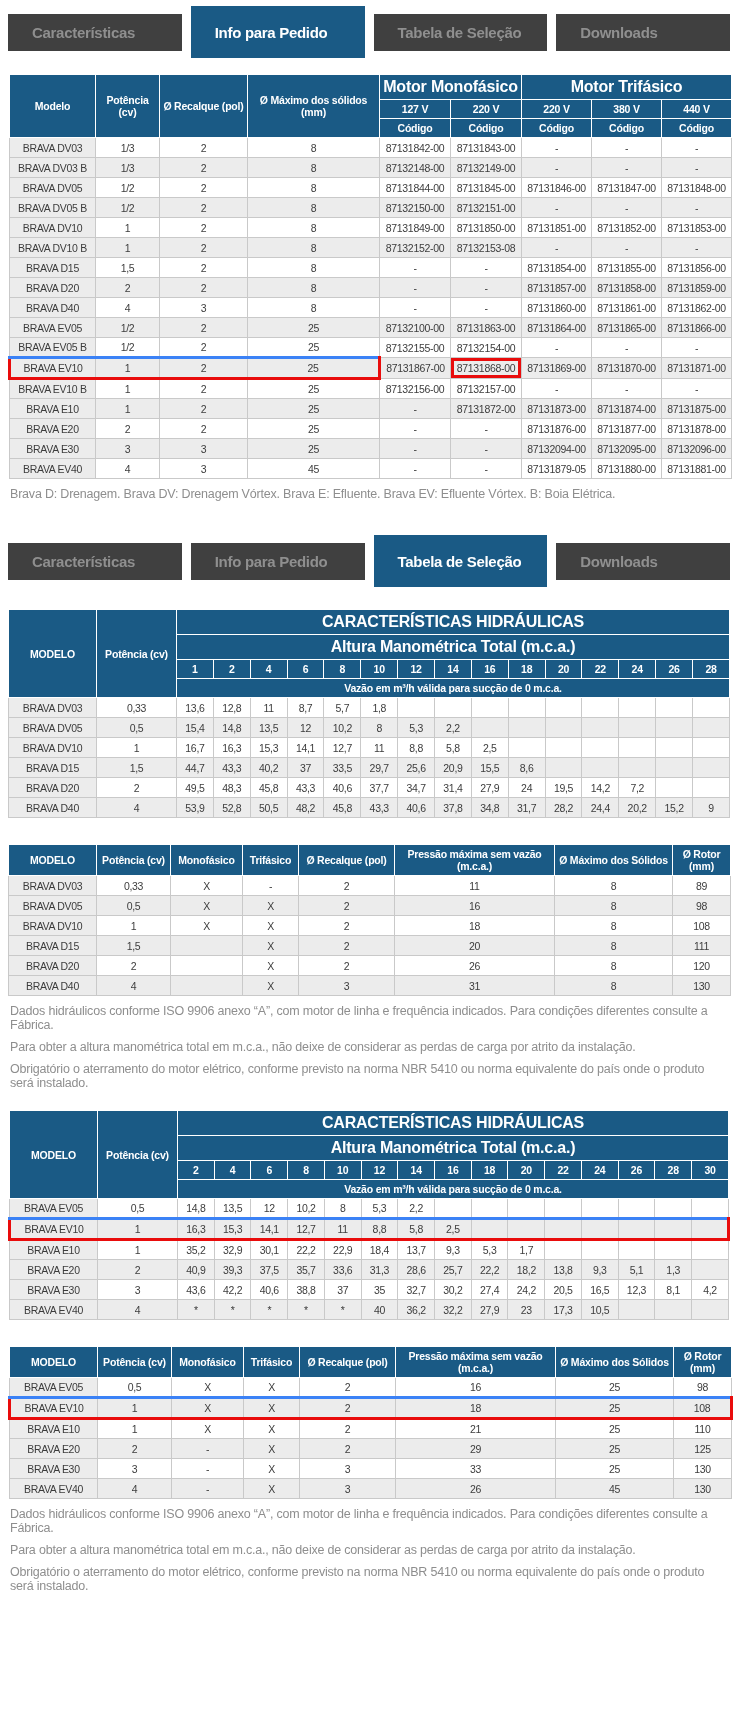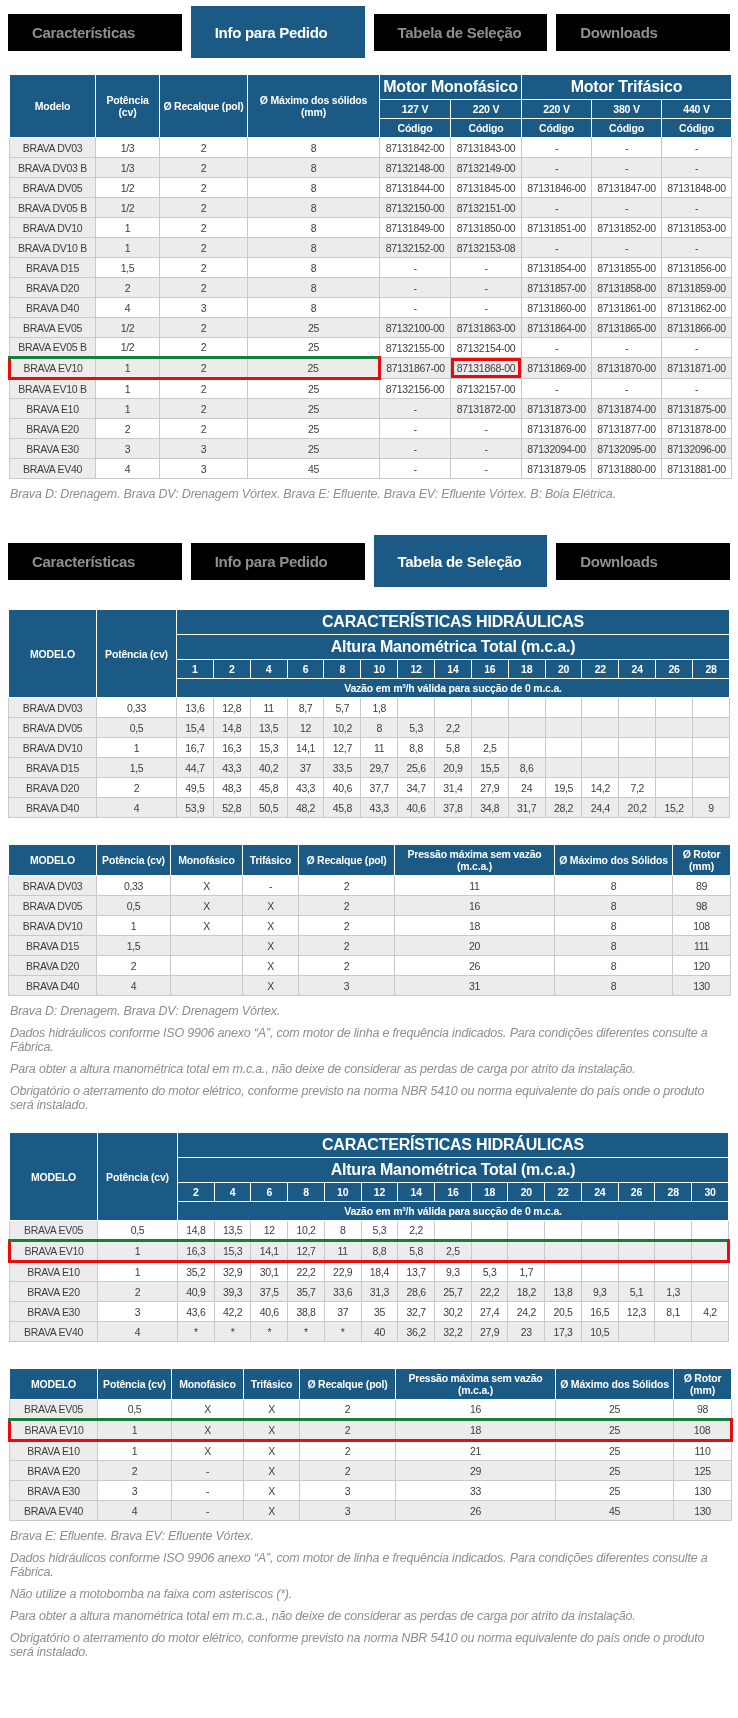--- a/index.html
+++ b/index.html
@@ -1,40 +1,40 @@
 <!DOCTYPE html>
 <html><head>
 <meta charset="utf-8">
 <style>
   * { box-sizing: border-box; }
   html,body { margin:0; padding:0; background:#fff; }
   body { width:738px; font-family:"Liberation Sans", sans-serif; }
 
   .tabs { display:flex; gap:9px; padding:0 8px; height:52px; align-items:center; margin-top:6px; }
-  .tab { flex:1; height:37px; background:#000000; color:#8f8f8f; font-weight:700; font-size:15px;
+  .tab { flex:1; height:37px; background:#404040; color:#8f8f8f; font-weight:700; font-size:15px;
          display:flex; align-items:center; padding-left:24px; letter-spacing:-0.3px; cursor:pointer; white-space:nowrap; }
   .tab.active { background:#1a5a85; color:#fff; height:52px; }
   .tabs.mid { margin-top:34px; }
 
   table { border-collapse:collapse; width:722px; margin:16px 8px 0; table-layout:fixed; }
   th { background:#1a5a85; color:#fff; border:1px solid #fff; font-size:10.5px; padding:3px 2px;
        text-align:center; font-weight:700; letter-spacing:-0.2px; }
   th.big { font-size:16px; }
   td { border:1px solid #c9c9c9; font-size:10.5px; color:#3c3c3c; text-align:center;
        padding:3px 1px; background:#fff; letter-spacing:-0.3px; height:20px; }
   tbody tr:nth-child(even) td { background:#ececec; }
   tbody td:first-child { background:#ececec; }
 
-  .hl-t { border-top:3px solid #15803d; }
+  .hl-t { border-top:3px solid #3b82f6; }
   .hl-b { border-bottom:3px solid #e90c0c; }
   .hl-l { border-left:3px solid #e90c0c; }
   .hl-r { border-right:3px solid #e90c0c; }
   .hl-c { box-shadow:inset 0 0 0 3px #e90c0c; }
 
-  .note { color:#8e8e8e; font-size:12.5px; margin:8px 10px 0; letter-spacing:-0.2px;font-style:italic; }
+  .note { color:#8e8e8e; font-size:12.5px; margin:8px 10px 0; letter-spacing:-0.2px; }
   .notes { margin-top:4px; }
 </style>
 </head>
 <body>
 
 <div class="tabs">
   <div class="tab">Características</div>
   <div class="tab active">Info para Pedido</div>
   <div class="tab">Tabela de Seleção</div>
   <div class="tab">Downloads</div>
@@ -508,21 +508,20 @@
         <td></td>
         <td>X</td>
         <td>3</td>
         <td>31</td>
         <td>8</td>
         <td>130</td>
       </tr>
     </tbody>
 </table>
 <div class="notes">
-  <div class="note">Brava D: Drenagem. Brava DV: Drenagem Vórtex.</div>
   <div class="note">Dados hidráulicos conforme ISO 9906 anexo “A”, com motor de linha e frequência indicados. Para condições diferentes consulte a Fábrica.</div>
   <div class="note">Para obter a altura manométrica total em m.c.a., não deixe de considerar as perdas de carga por atrito da instalação.</div>
   <div class="note">Obrigatório o aterramento do motor elétrico, conforme previsto na norma NBR 5410 ou norma equivalente do país onde o produto será instalado.</div>
 </div>
 
 <table style="margin-top:20px">
   <colgroup>
       <col style="width:88px">
       <col style="width:80px">
     </colgroup>
@@ -754,18 +753,16 @@
         <td>-</td>
         <td>X</td>
         <td>3</td>
         <td>26</td>
         <td>45</td>
         <td>130</td>
       </tr>
     </tbody>
 </table>
 <div class="notes">
-  <div class="note">Brava E: Efluente. Brava EV: Efluente Vórtex.</div>
   <div class="note">Dados hidráulicos conforme ISO 9906 anexo “A”, com motor de linha e frequência indicados. Para condições diferentes consulte a Fábrica.</div>
-  <div class="note">Não utilize a motobomba na faixa com asteriscos (*).</div>
   <div class="note">Para obter a altura manométrica total em m.c.a., não deixe de considerar as perdas de carga por atrito da instalação.</div>
   <div class="note">Obrigatório o aterramento do motor elétrico, conforme previsto na norma NBR 5410 ou norma equivalente do país onde o produto será instalado.</div>
 </div>
 
 </body></html>

